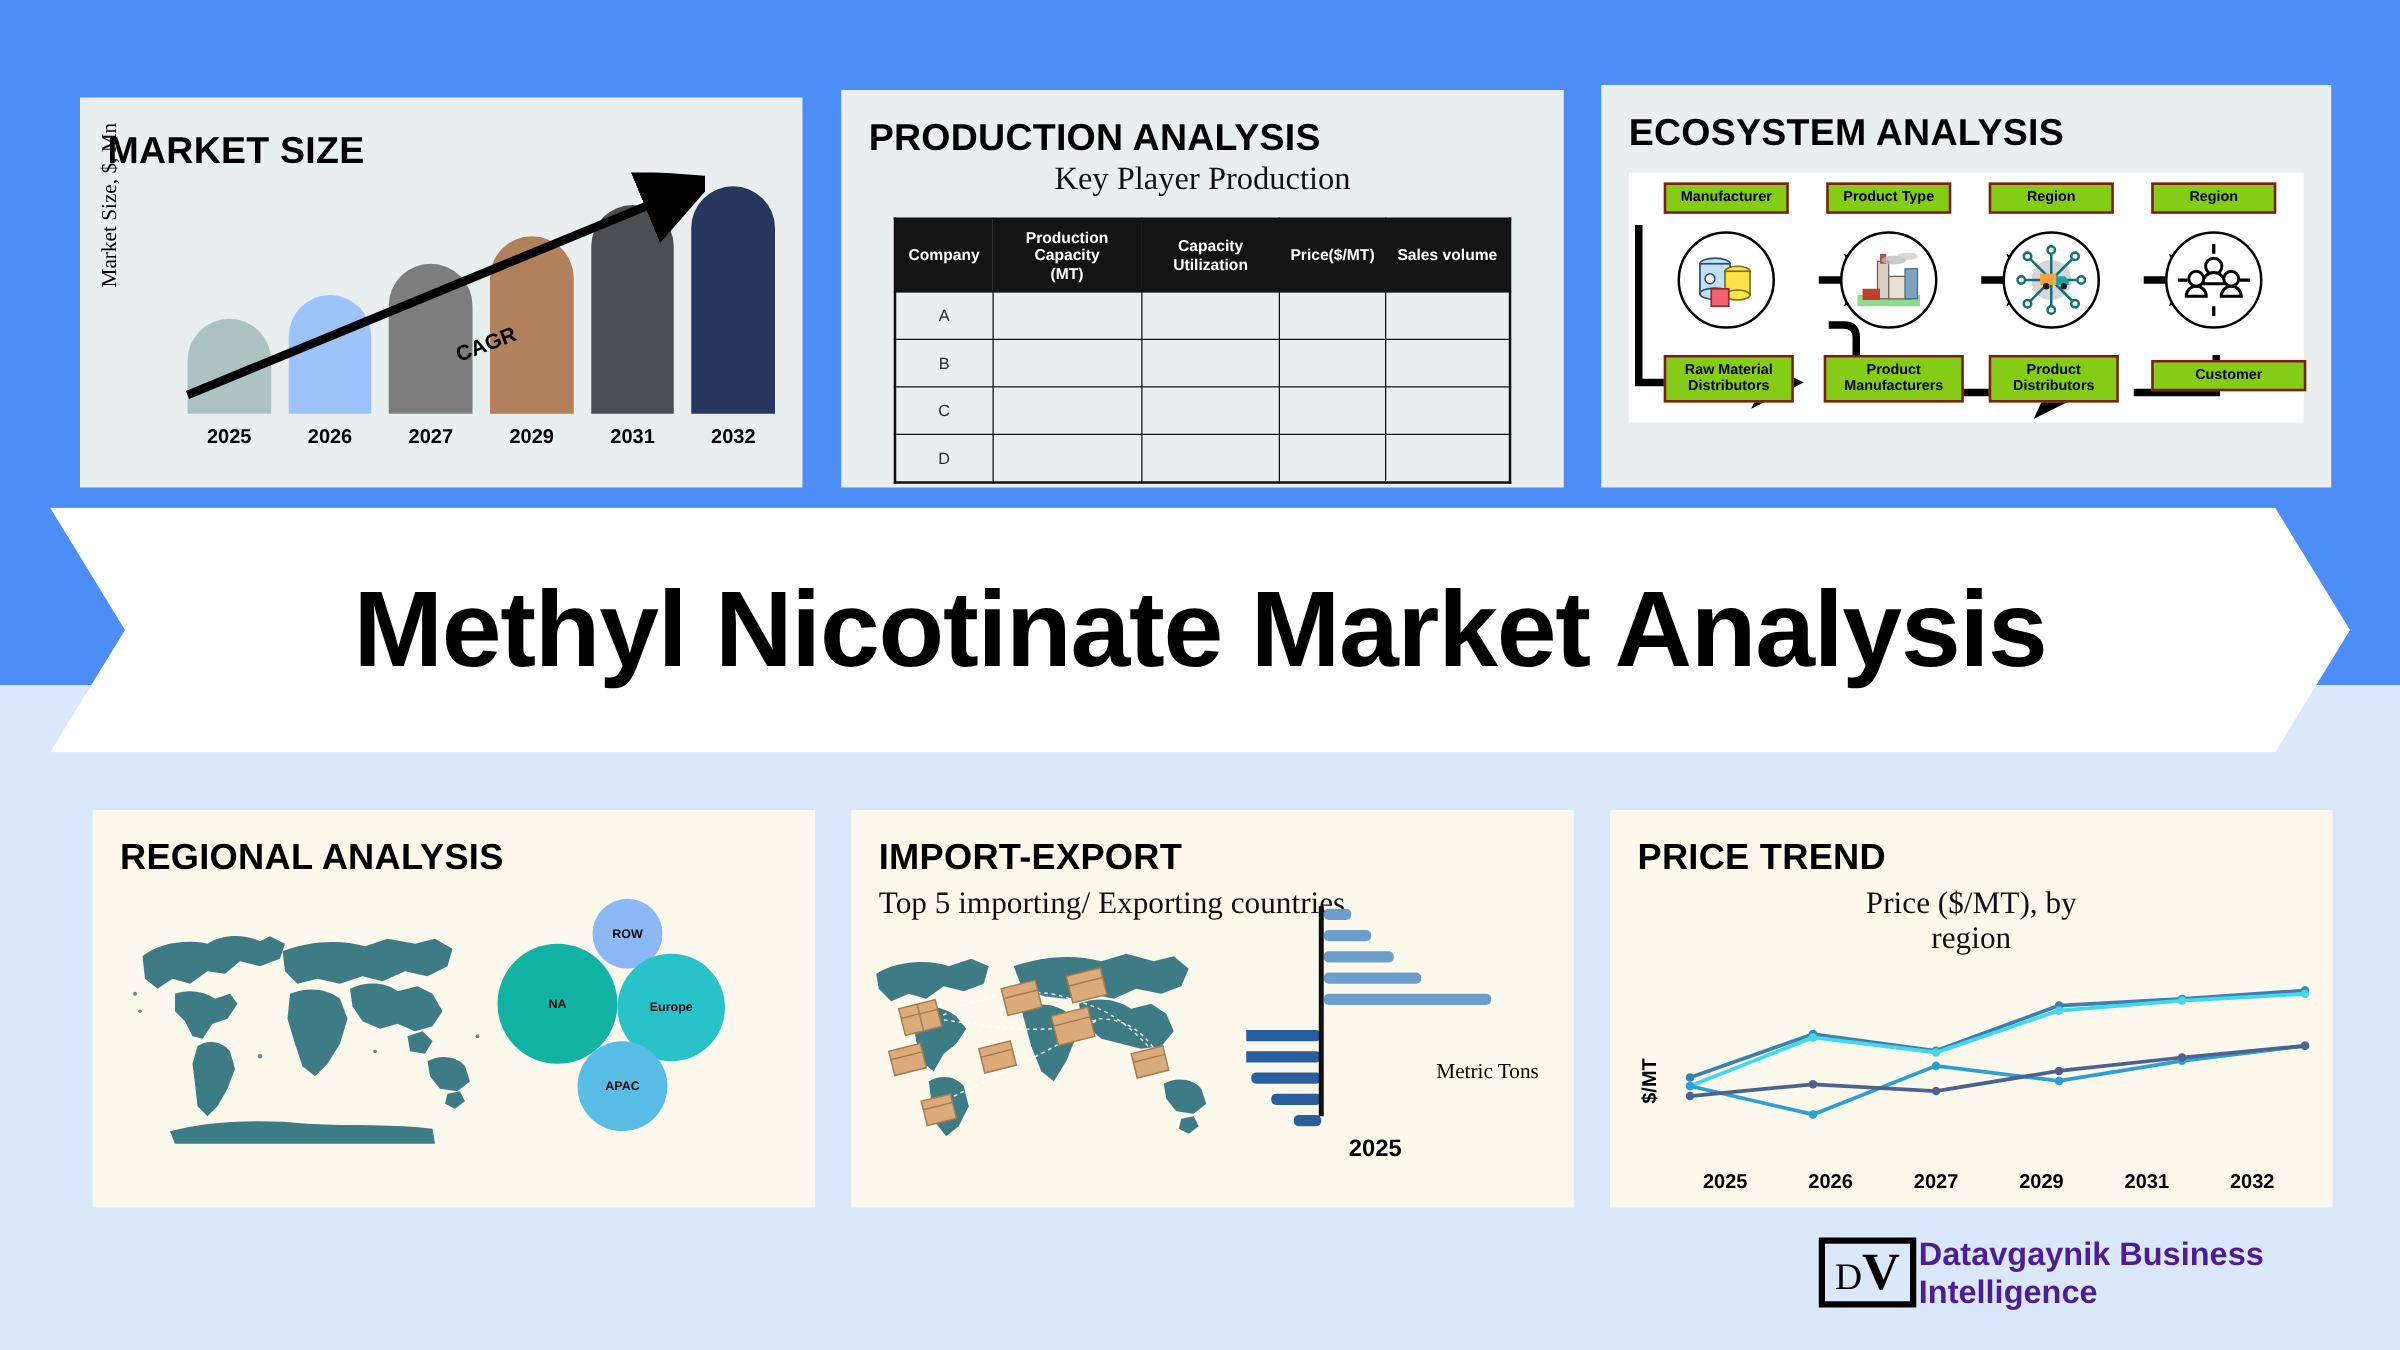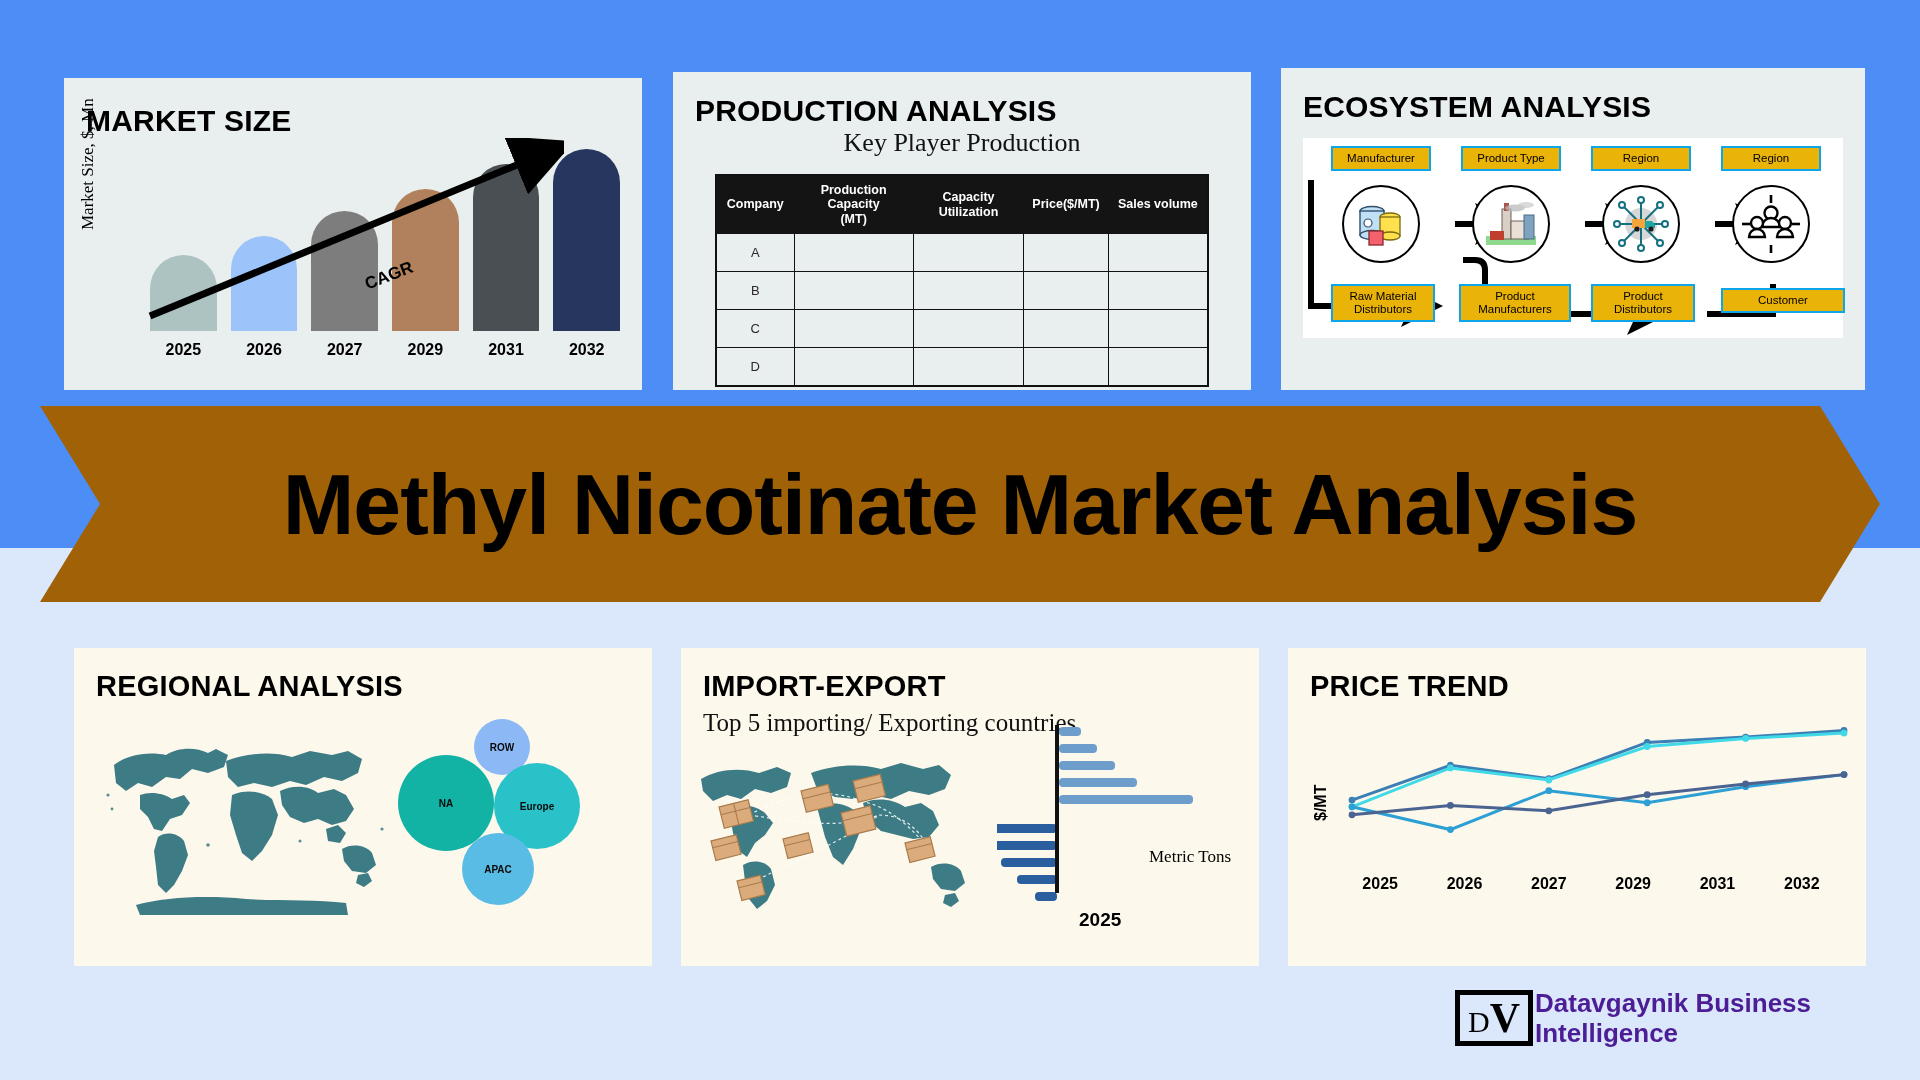--- a/index.html
+++ b/index.html
@@ -87,37 +87,37 @@
   }
 
   
   #eco-box{
     position:relative;
     width:540px; height:200px;
     margin:14px auto 0; background:#fff;
   }
   .eco-lbl{
     position:absolute;
-    border:2px solid #0ea5e9; background:#eab308;
-    font-size:11.5px; font-weight:400; text-align:center;
+    border:2px solid #7f1d1d; background:#84cc16;
+    font-size:11.5px; font-weight:700; text-align:center;
     line-height:1.15; padding:4px 2px;
     z-index:4;
   }
   .eco-circle{
     position:absolute; width:78px; height:78px;
     border:2.6px solid #000; border-radius:50%;
     background:#fff; z-index:3;
     display:flex; align-items:center; justify-content:center;
   }
 
   
   #banner{
     position:absolute; left:40px; top:406px;
     width:1840px; height:196px;
-    background:#a16207;
+    background:#ffffff;
     clip-path:polygon(0 0, 1780px 0, 1840px 98px, 1780px 196px, 0 196px, 60px 98px);
     display:flex; align-items:center; justify-content:center;
   }
   #banner-title{
     font-size:86px; font-weight:bold; color:#000;
     letter-spacing:-1px; white-space:nowrap;
   }
 
   
   .card-b{
@@ -477,20 +477,24 @@
         </g>
       <line x1="60" y1="4" x2="60" y2="172" stroke="#111" stroke-width="4"></line>
     </svg>
     <div id="imp-metric">Metric Tons</div>
     <div id="imp-year">2025</div>
   </div>
 </div>
 
 <div class="card-b" id="card-price">
   <div class="card-title">PRICE TREND</div>
+  <div class="card-sub">
+    <span>Price ($/MT), by</span><br>
+    <span>region</span>
+  </div>
   <div id="price-body">
     <div id="price-ylabel">$/MT</div>
     <svg id="price-svg" width="578" height="160" style="position:absolute;left:0;top:0">
         <polyline points="64,97.08 162.4,62.239999999999995 260.8,75.64 359.2,39.459999999999994 457.6,34.099999999999994 556,27.400000000000006" fill="none" stroke="#3b7fb5" stroke-width="3"></polyline>
         <circle cx="64" cy="97.08" r="3.4" fill="#3b7fb5"></circle>
         <circle cx="162.4" cy="62.239999999999995" r="3.4" fill="#3b7fb5"></circle>
         <circle cx="260.8" cy="75.64" r="3.4" fill="#3b7fb5"></circle>
         <circle cx="359.2" cy="39.459999999999994" r="3.4" fill="#3b7fb5"></circle>
         <circle cx="457.6" cy="34.099999999999994" r="3.4" fill="#3b7fb5"></circle>
         <circle cx="556" cy="27.400000000000006" r="3.4" fill="#3b7fb5"></circle>

